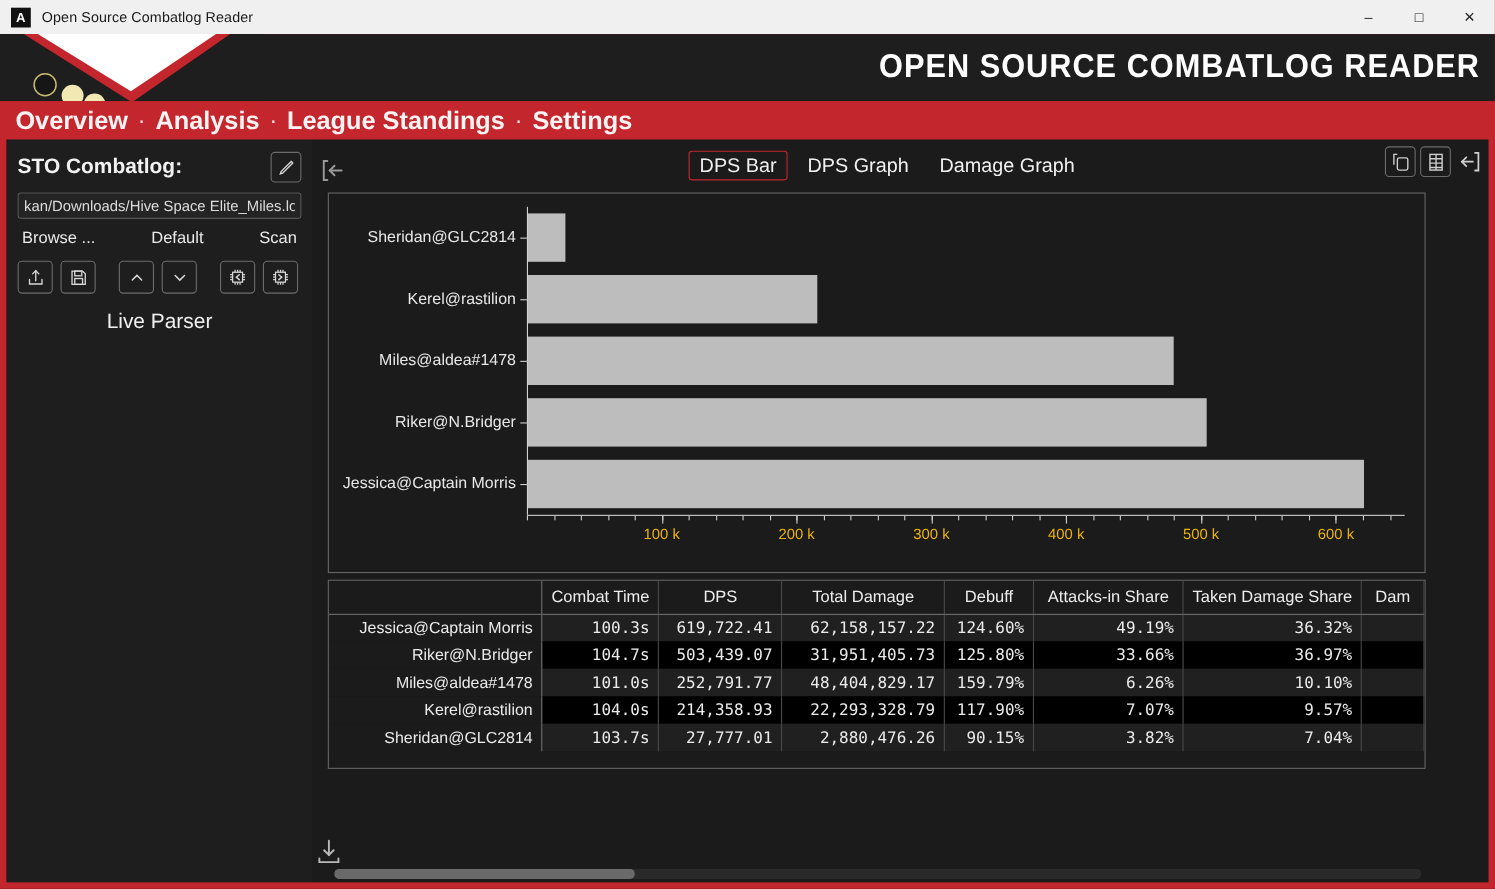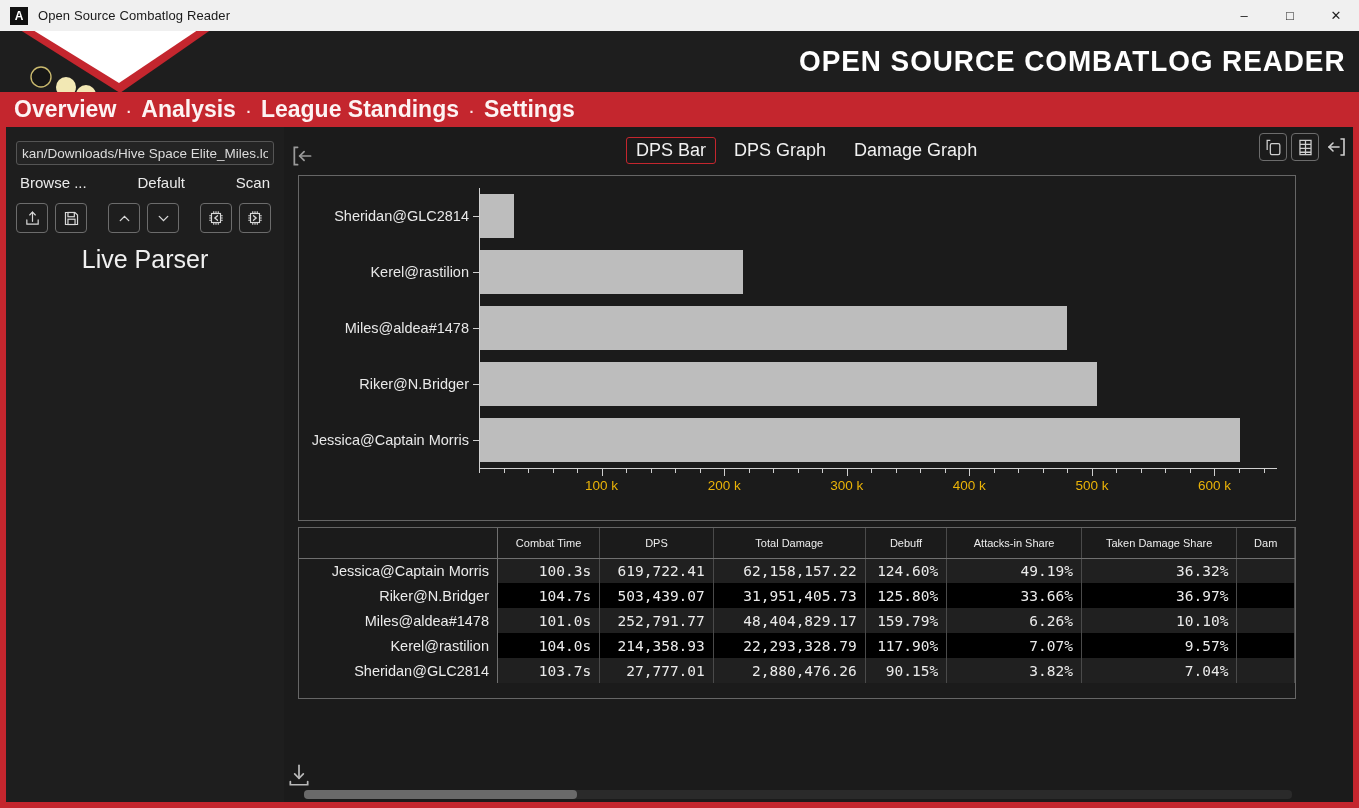--- a/index.html
+++ b/index.html
@@ -88,21 +88,21 @@
     margin-top: 9px; flex: 1 1 auto; border: 1px solid #555; background: #2e2e2e;
     overflow: hidden; min-height: 0;
   }
   .sb-list-item {
     height: 20px; background: #474747; border: 1px solid #c4262e;
     color: #e9e9e9; font-size: 13.5px; padding: 0 4px; display: flex; align-items: center;
     cursor: pointer;
   }
   .sb-footer {
     height: 52px; display: flex; align-items: center; justify-content: center;
-    font-size: 25px; color: #f0f0f0; cursor: pointer;
+    font-size: 19px; color: #f0f0f0; cursor: pointer;
   }
 
   
   .main { flex: 1 1 auto; height: 675px; background: #1b1b1b; position: relative; }
   .main-top { height: 46px; display: flex; align-items: flex-end; position: relative; }
   .collapse-left { margin-left: 6px; cursor: pointer; color: #9a9a9a; }
   .tabs { position: absolute; left: 342px; top: 10px; display: flex; gap: 8px; align-items: center; }
   .tab {
     font-size: 18px; color: #f1f1f1; padding: 2px 9px; border: 1px solid transparent;
     border-radius: 3px; cursor: pointer; white-space: nowrap;
@@ -132,21 +132,21 @@
     transform: translateX(-50%); white-space: nowrap;
   }
 
   
   .table-box {
     position: absolute; left: 14px; top: 400px; width: 998px; height: 172px;
     border: 1px solid #666; background: #1b1b1b; overflow: hidden;
   }
   table.dps { border-collapse: collapse; table-layout: fixed; }
   table.dps th {
-    background: #1b1b1b; color: #ededed; font-size: 11px; font-weight: 400;
+    background: #1b1b1b; color: #ededed; font-size: 15px; font-weight: 400;
     height: 30px; padding: 0 8px; text-align: center; border-bottom: 1px solid #6f6f6f;
     border-right: 1px solid #4a4a4a; white-space: nowrap;
   }
   table.dps th.namecol { border-right: 1px solid #6f6f6f; background: #1b1b1b; }
   table.dps td {
     color: #ebebeb; font-size: 14.5px; height: 25px; padding: 0 8px;
     border-right: 1px solid #4a4a4a; white-space: nowrap; text-align: right;
     font-family: "DejaVu Sans Mono", monospace;
   }
   table.dps td.namecol {
@@ -204,20 +204,28 @@
       <span class="nav-item">Analysis</span>
       <span class="nav-sep">·</span>
       <span class="nav-item">League Standings</span>
       <span class="nav-sep">·</span>
       <span class="nav-item">Settings</span>
     </div>
 
     <div class="body-area">
 
       <div class="sidebar">
+        <div class="sb-head">
+          <div class="sb-title">STO Combatlog:</div>
+          <div class="icon-btn">
+            <svg width="17" height="17" viewBox="0 0 24 24" fill="none" stroke="#d8d8d8" stroke-width="1.7">
+              <path d="M4 20 L7 19 L20 6 L18 4 L5 17 Z"></path>
+            </svg>
+          </div>
+        </div>
         <input class="path-input" value="kan/Downloads/Hive Space Elite_Miles.log" style="">
         <div class="sb-actions">
           <span class="sb-action">Browse ...</span>
           <span class="sb-action">Default</span>
           <span class="sb-action">Scan</span>
         </div>
         <div class="sb-iconrow">
           <div class="icon-btn">
             <svg width="17" height="17" viewBox="0 0 24 24" fill="none" stroke="#d8d8d8" stroke-width="1.7" stroke-linecap="round">
               <path d="M12 16 L12 3"></path>

